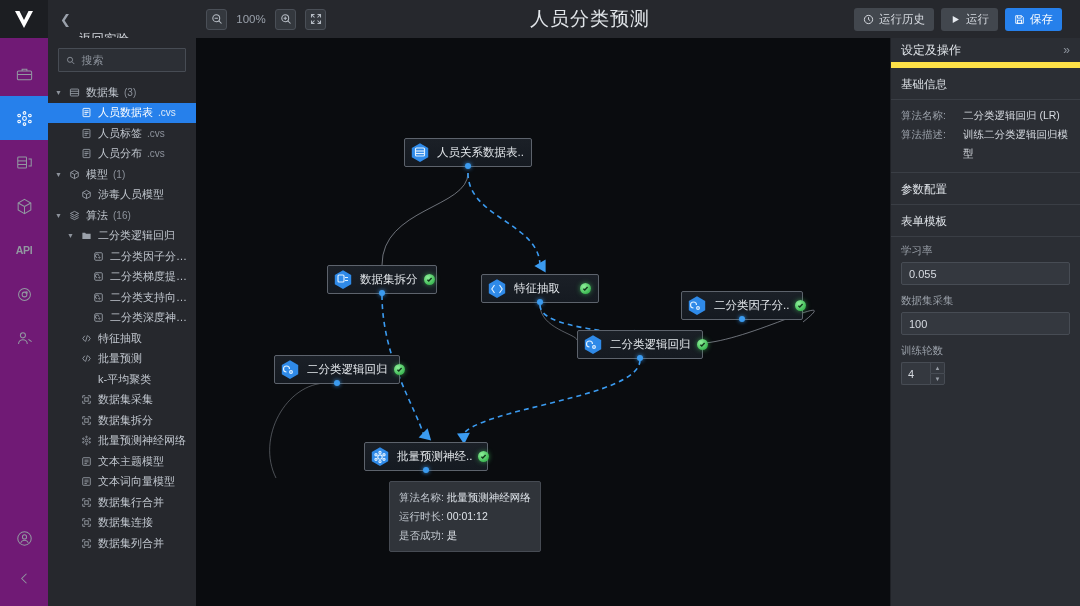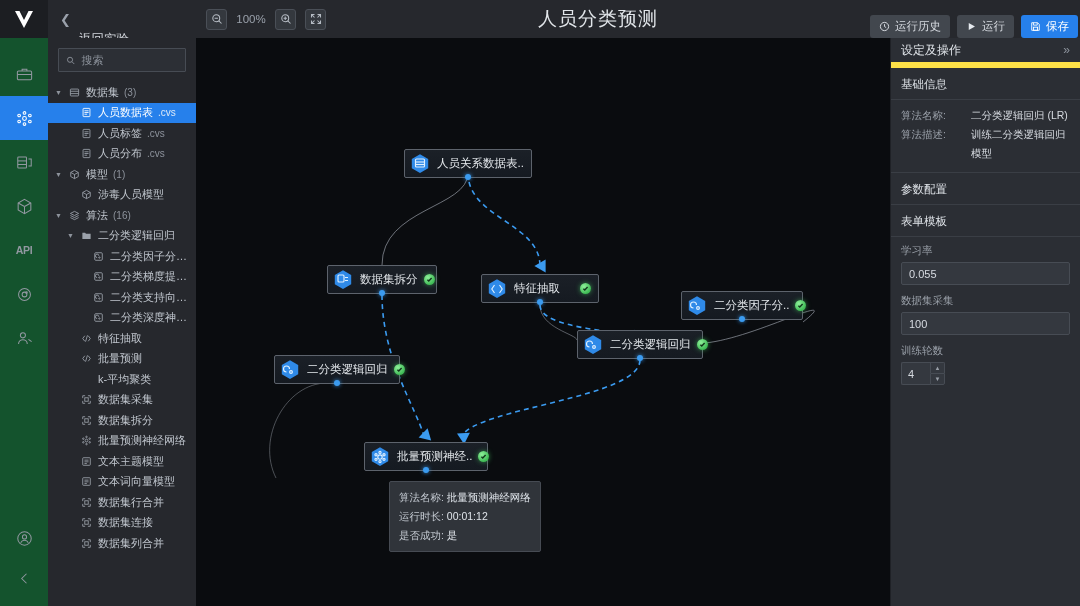--- a/index.html
+++ b/index.html
@@ -27,35 +27,35 @@
   .zoom-cell { display:flex; align-items:center; gap:9px; padding-left:10px; }
   .zbtn {
     width:21px; height:21px; border:1px solid #4a4f57; border-radius:3px;
     background:#34383e; display:flex; align-items:center; justify-content:center;
     cursor:pointer;
   }
   .zbtn svg { width:12px; height:12px; stroke:#b6bcc4; fill:none; stroke-width:1.4; }
   .zoom-pct { font-size:11.5px; color:#9aa1ab; min-width:30px; text-align:center; }
   .title-cell { flex:1; display:flex; align-items:center; justify-content:center; }
   .title-cell span { font-size:19px; color:#e2e6ea; letter-spacing:1px; }
-  .actions-cell { display:flex; align-items:flex-end; gap:7px; padding-right:2px; }
+  .actions-cell { display:flex; align-items:center; gap:7px; padding-right:18px; }
   .abtn {
     height:23px; border-radius:3px; background:#42474e; color:#d7dbe1;
     font-size:11.5px; display:flex; align-items:center; gap:5px;
     padding:0 9px; cursor:pointer; border:none; white-space:nowrap;
   }
   .abtn.primary { background:#2680eb; color:#fff; }
   .abtn svg { width:11px; height:11px; }
 
   
   .body { flex:1; display:flex; min-height:0; }
 
   
   .rail {
-    width:48px; flex:0 0 48px; background:#14532d;
+    width:48px; flex:0 0 48px; background:#701a75;
     display:flex; flex-direction:column; align-items:center;
     padding-top:14px; position:relative;
   }
   .rail-item {
     width:48px; height:44px; display:flex; align-items:center; justify-content:center;
     cursor:pointer; position:relative;
   }
   .rail-item svg { width:19px; height:19px; stroke:#9298a1; fill:none; stroke-width:1.3; }
   .rail-item.active { background:#2680eb; }
   .rail-item.active svg { stroke:#ffffff; }
@@ -147,21 +147,21 @@
   }
   .rp-head .t { font-size:12px; color:#dfe3e8; }
   .rp-head .x { font-size:12px; color:#8d939c; cursor:pointer; }
   .rp-sec {
     font-size:11.5px; color:#dfe3e8; padding:9px 10px 7px 10px;
     border-bottom:1px solid #3a3e45;
   }
   .rp-rows { padding:6px 10px 9px 10px; border-bottom:1px solid #3a3e45; }
   .rp-row { display:flex; font-size:10.5px; line-height:19px; }
   .rp-row .k { color:#9aa0a9; flex:0 0 62px; }
-  .rp-row .v { color:#d6dae0;margin-left:8px; }
+  .rp-row .v { color:#d6dae0; }
   .rp-field { padding:7px 10px 2px 10px; }
   .rp-field .lbl { font-size:10.5px; color:#9aa0a9; margin-bottom:4px; }
   .rp-field input.inp {
     width:100%; height:23px; background:#34383f; border:1px solid #474c54;
     border-radius:2px; color:#d6dae0; font-size:11px; padding:0 7px;
     outline:none; font-family:inherit;
   }
   .stepper { display:flex; width:44px; height:23px; }
   .stepper input {
     flex:1; background:#34383f; border:1px solid #474c54; border-right:none;
@@ -647,21 +647,21 @@
           <path d="M344 267 C344 290, 380 296, 381 302" fill="none" stroke="#8d939c" stroke-width="1" opacity=".6"></path>
           <path d="M131 345 C90 345, 60 400, 80 440" fill="none" stroke="#8d939c" stroke-width="1" opacity=".5"></path>
 
           <path d="M272 135 C272 180, 344 185, 344 228" fill="none" stroke="#3b9bf0" stroke-width="1.6" stroke-dasharray="5 4" marker-end="url(#ar)"></path>
           <path d="M344 267 C344 292, 430 292, 440 300" fill="none" stroke="#3b9bf0" stroke-width="1.6" stroke-dasharray="5 4" marker-end="url(#ar)"></path>
           <path d="M186 257 C186 320, 220 370, 228 398" fill="none" stroke="#3b9bf0" stroke-width="1.6" stroke-dasharray="5 4" marker-end="url(#ar)"></path>
           <path d="M444 322 C444 360, 280 370, 266 398" fill="none" stroke="#3b9bf0" stroke-width="1.6" stroke-dasharray="5 4" marker-end="url(#ar)"></path>
         </svg>
 
         <div id="node-layer">
-            <div class="node" style="left: 208px; top: 111px; width: 128px;">
+            <div class="node" style="left: 208px; top: 100px; width: 128px;">
               <span class="hexicon"><svg viewBox="0 0 22 22">
                   <path d="M11 1.2 L19.2 6 V15.2 L11 20 L2.8 15.2 V6 Z" fill="#2f8ae8"></path>
                   <g fill="none" stroke="#dff0ff" stroke-width="1.15">
                     <rect x="6.5" y="6" width="9" height="8" rx="1"></rect>
                     <line x1="6.5" y1="9" x2="15.5" y2="9"></line>
                     <line x1="6.5" y1="11.5" x2="15.5" y2="11.5"></line>
                   </g>
                 </svg></span>
               <span class="nlabel">人员关系数据表..</span>
               <span class="port" style="left:50%;bottom:-3px;margin-left:-3px;"></span>

